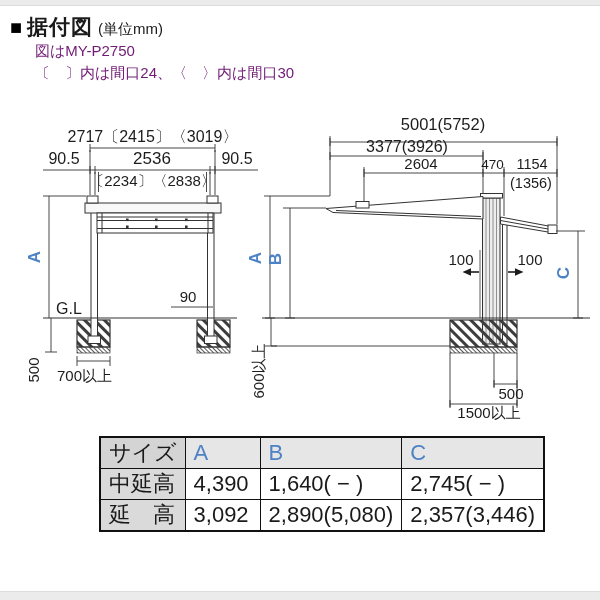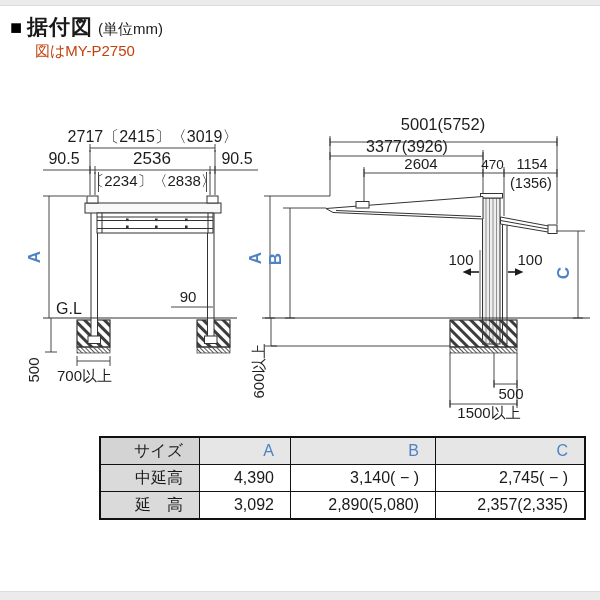--- a/index.html
+++ b/index.html
@@ -10,33 +10,33 @@
   }
   .edge-strip{position:absolute;left:0;width:600px;background:#ebebeb;}
   .edge-strip.top{top:0;height:5px;border-bottom:1px solid #dcdcdc;}
   .edge-strip.bottom{bottom:0;height:8px;border-top:1px solid #dcdcdc;}
 
   .hdr{position:absolute;left:10px;top:9px;}
   .hdr .trow{display:flex;align-items:baseline;gap:1px;}
   .hdr .bullet{font-size:20px;line-height:1;color:#000;}
   .hdr h1{display:inline;font-size:21px;font-weight:bold;margin:4px;letter-spacing:1px;}
   .hdr .unit{font-size:15px;font-weight:normal;}
-  .notes{position:absolute;left:35px;top:40px;font-size:15px;line-height:22px;white-space:nowrap;color:#c2410c;}
+  .notes{position:absolute;left:35px;top:40px;font-size:15px;line-height:22px;white-space:nowrap;color:#701a75;}
 
   svg{position:absolute;left:0;top:0;}
   text{fill:#1c1c1c;}
   .dimtxt{font-family:"Liberation Sans","DejaVu Sans",sans-serif;}
   .blue{fill:#4d82c4;font-weight:bold;}
 
   .tblwrap{position:absolute;left:99px;top:431px;}
   .tbltitle{font-size:17px;font-weight:bold;letter-spacing:1px;}
   .tbltitle .unit{font-size:13px;}
   table{border-collapse:collapse;margin-top:5px;border:2px solid #111;}
-  th,td{border:1.6px solid #111;text-align:right;font-size:16px;font-weight:normal;
-        height:26px;padding:0 16px;white-space:nowrap;}
+  th,td{border:1.6px solid #111;text-align:left;font-size:22px;font-weight:normal;
+        height:26px;padding:0 8px;white-space:nowrap;}
   .c0{width:66px;background:#d4d4d4;}
   .ch{background:#e6e6e6;color:#4d82c4;}
   .ca{width:58px;} .cb{width:112px;} .cc{width:116px;}
   tbody th{background:#dadada;}
   tbody td{background:#ffffff;}
 </style>
 </head>
 <body>
 
 <div class="edge-strip top"></div>
@@ -44,20 +44,21 @@
 
 <div class="hdr">
   <div class="trow">
     <span class="bullet">■</span>
     <h1>据付図</h1>
     <span class="unit">(単位mm)</span>
   </div>
 </div>
 <div class="notes">
   <div>図はMY-P2750</div>
+  <div>〔　〕内は間口24、〈　〉内は間口30</div>
 </div>
 
 <svg width="600" height="600" viewBox="0 0 600 600">
   <defs>
     <pattern id="hatch" patternUnits="userSpaceOnUse" width="7" height="7" patternTransform="rotate(-45)">
       <line x1="1.5" y1="0" x2="1.5" y2="7" stroke="#3d3d3d" stroke-width="3"></line>
     </pattern>
     <pattern id="gravel" patternUnits="userSpaceOnUse" width="3" height="3" patternTransform="rotate(-45)">
       <line x1="0.5" y1="0" x2="0.5" y2="3" stroke="#555" stroke-width="1"></line>
     </pattern>
@@ -194,24 +195,24 @@
         <th class="c0">サイズ</th>
         <th class="ch ca">A</th>
         <th class="ch cb">B</th>
         <th class="ch cc">C</th>
       </tr>
     </thead>
     <tbody>
       <tr>
         <th>中延高</th>
         <td>4,390</td>
-        <td>3,140( − )</td>
+        <td>1,640( − )</td>
         <td>2,745( − )</td>
       </tr>
       <tr>
         <th>延　高</th>
         <td>3,092</td>
         <td>2,890(5,080)</td>
-        <td>2,357(2,335)</td>
+        <td>2,357(3,446)</td>
       </tr>
     </tbody>
   </table>
 </div>
 
 </body></html>

